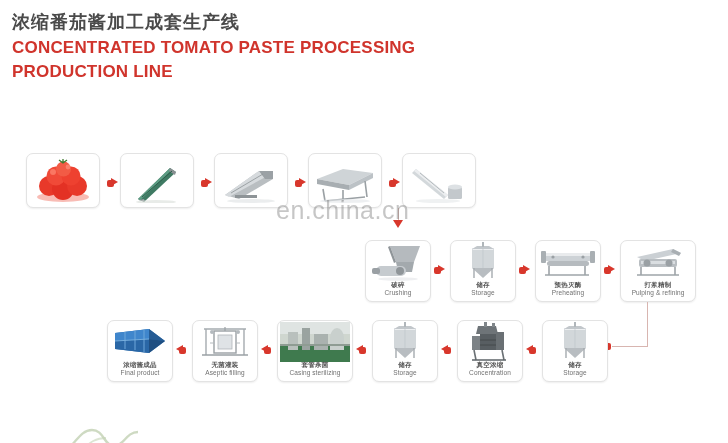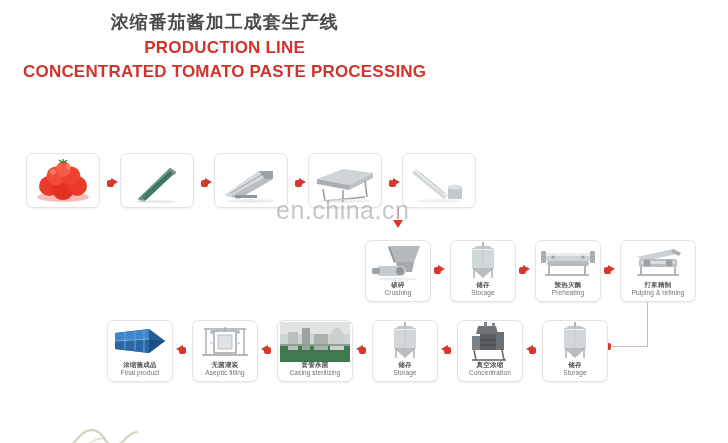--- a/index.html
+++ b/index.html
@@ -6,21 +6,21 @@
   body{
     width:728px;height:443px;
     background:#ffffff;
     font-family:"Liberation Sans", sans-serif;
     position:relative;
     overflow:hidden;
     -webkit-font-smoothing:antialiased;
   }
 
   
-  .title-block{position:absolute;left:23px;top:10px;text-align:center;}
+  .title-block{position:absolute;left:12px;top:10px;}
   .title-cn{
     font-size:18px;font-weight:bold;color:#4a4a4a;
     letter-spacing:1px;line-height:24px;white-space:nowrap;
   }
   .title-en{
     font-size:17px;font-weight:bold;color:#d0342c;
     line-height:21px;letter-spacing:0.2px;
     margin-top:3px;white-space:nowrap;
   }
 
@@ -102,22 +102,22 @@
   .deco{
     position:absolute;left:52px;top:424px;
     width:120px;height:30px;overflow:hidden;opacity:.5;
   }
 </style>
 </head>
 <body>
 
 <div class="title-block">
   <div class="title-cn">浓缩番茄酱加工成套生产线</div>
+  <div class="title-en">CONCENTRATED TOMATO PASTE PROCESSING</div>
   <div class="title-en">PRODUCTION LINE</div>
-  <div class="title-en">CONCENTRATED TOMATO PASTE PROCESSING</div>
 </div>
 
 <div class="diagram">
 
   <div class="card" style="left:26px;top:153px;width:74px;height:55px;">
     <div class="art">
       <svg width="62" height="44" viewBox="0 0 62 44">
         <ellipse cx="31" cy="38" rx="26" ry="5" fill="#f6a69c" opacity=".75"></ellipse>
         <circle cx="17" cy="27" r="10" fill="#e8392a"></circle>
         <circle cx="31" cy="30" r="11" fill="#e33124"></circle>

